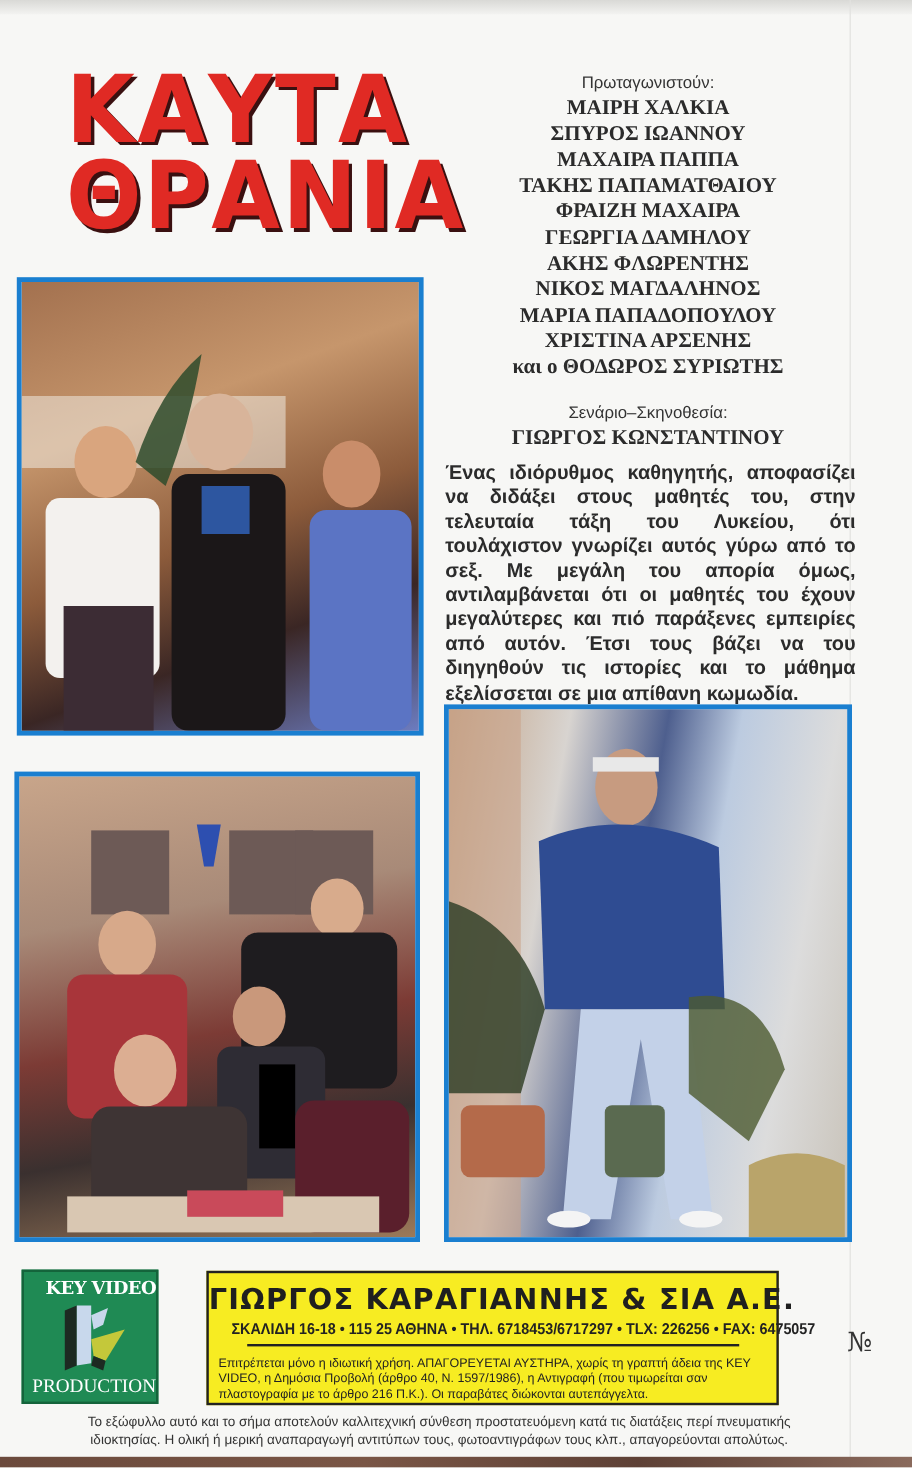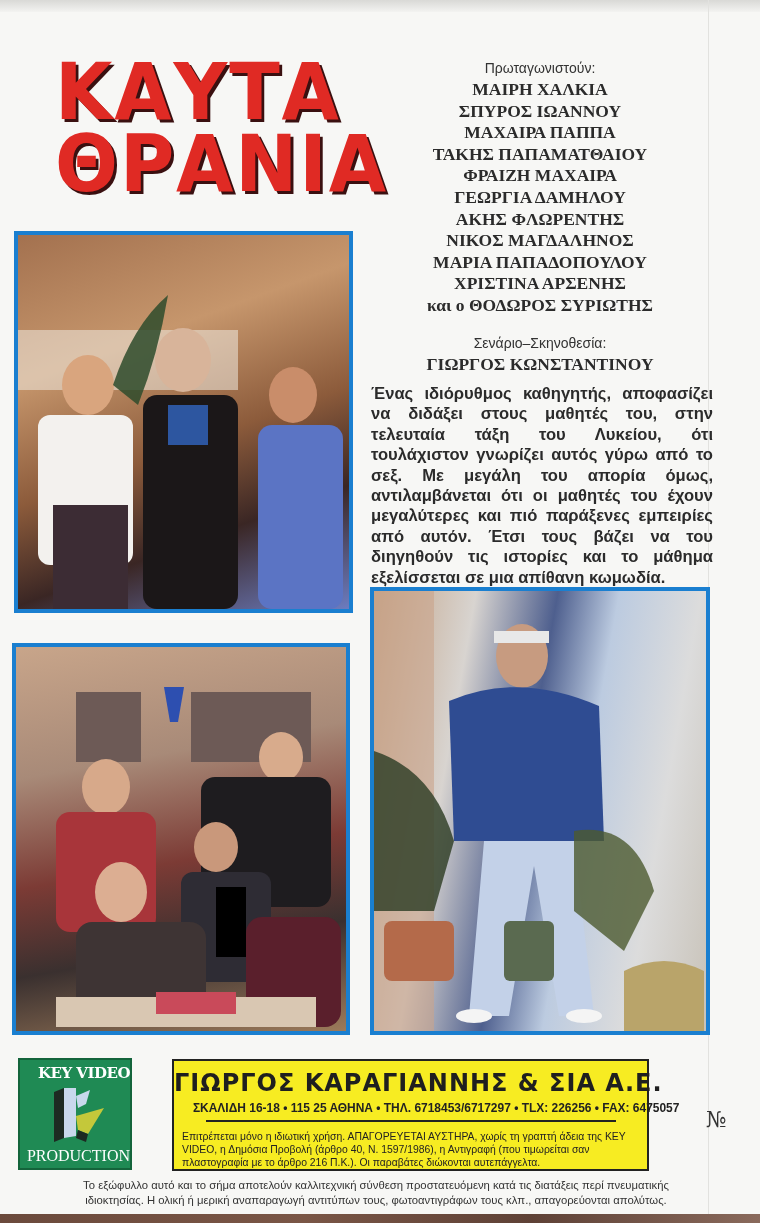--- a/index.html
+++ b/index.html
@@ -49,21 +49,21 @@
     background: #f7ec22; border: 2px solid #222; box-sizing: border-box; margin-left: 26px; }
   .banner .company { text-align: center; font-family: "DejaVu Sans", sans-serif; font-weight: bold;
     font-size: 24px; color: #1f1f1f; margin-top: 8px; letter-spacing: 1px; white-space: nowrap; }
   .banner .address { text-align: center; font-weight: bold; font-size: 13px; color: #222; margin-top: 3px;
     white-space: nowrap; transform: scaleX(0.92); }
   .banner .rule { width: 410px; height: 2px; background: #222; margin: 5px auto 0; }
   .banner .legal { font-size: 10.4px; font-weight: normal; color: #222; line-height: 13px; margin: 8px 6px 0 8px; }
 
   .numero { position: absolute; left: 706px; top: 1107px; font-family: "DejaVu Serif", serif; font-size: 22px; color: #333; }
 
-  .copyright { position: absolute; left: 66px; top: 1178px; width: 620px; text-align: center;
+  .copyright { position: absolute; left: 56px; top: 1178px; width: 620px; text-align: center;
     font-size: 11.3px; color: #333; line-height: 15px; }
 </style>
 </head>
 <body>
 
 <div class="top-edge"></div>
 <div class="fold"></div>
 
 <div class="title">
   <div class="title-line">ΚΑΥΤΑ</div>

